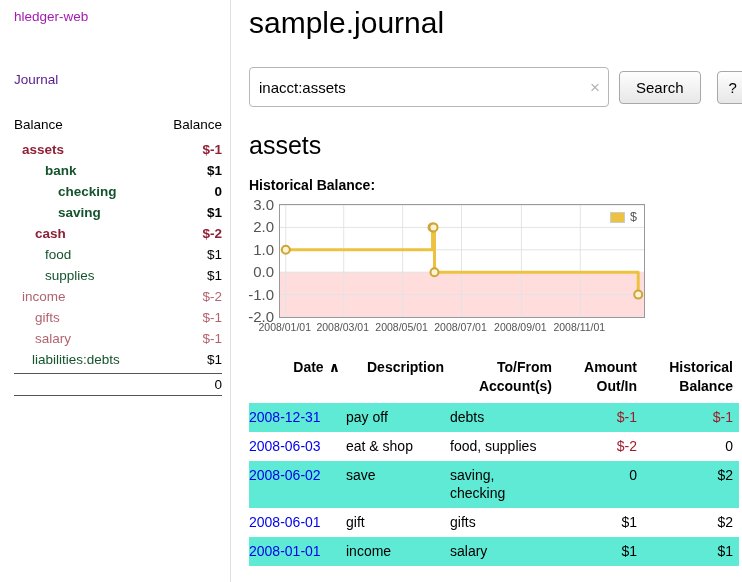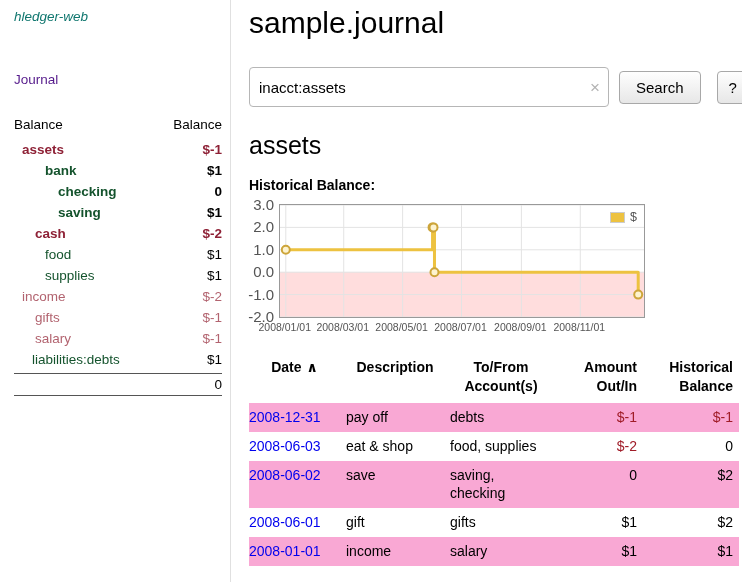--- a/index.html
+++ b/index.html
@@ -2,21 +2,21 @@
 <html><head>
 <meta charset="utf-8">
 <style>
   html,body{margin:0;padding:0;background:#fff;color:#000;
     font-family:"Liberation Sans","DejaVu Sans",sans-serif;}
   .app{display:flex;width:742px;height:582px;overflow:hidden;}
 
   
   .sidebar{width:231px;min-width:231px;box-sizing:border-box;
     border-right:1px solid #e0e0e0;padding:9px 0 0 14px;}
-  .brand{display:block;font-size:13.5px;color:#0f766e;text-decoration:none;font-style:italic;}
+  .brand{display:block;font-size:13.5px;color:#a21caf;text-decoration:none;}
   .journal-link{display:block;font-size:13.5px;color:#551A8B;text-decoration:none;margin-top:48px;}
   .acct-table{margin-top:28px;width:208px;font-size:13.5px;}
   .acct-head{display:flex;justify-content:space-between;padding:2px 0 7px 0;color:#000;}
   .acct-row{display:flex;justify-content:space-between;align-items:baseline;padding:3px 0;}
   .acct-name{text-decoration:none;}
   .acct-bal{text-align:right;}
   .b{font-weight:bold;}
   .tone-purple{color:#14532d;margin-left:10px;}
   .tone-neg{color:#8e2136;}
   .tone-rose{color:#b2636f;}
@@ -52,25 +52,25 @@
   .plot svg{position:absolute;left:0;top:0;}
   .legend{position:absolute;top:4px;right:4px;display:flex;align-items:center;gap:5px;
     font-size:12.5px;color:#545454;background:rgba(255,255,255,0.85);padding:1px 3px;}
   .swatch{display:inline-block;width:13px;height:9px;background:#edc240;border:1px solid #ccc;}
   .xaxis{position:relative;height:17px;margin-left:30px;width:364px;}
   .xaxis span{position:absolute;top:3px;transform:translateX(-50%);white-space:nowrap;
     font-size:10.5px;color:#545454;}
 
   
   table.txns{margin-top:21px;border-collapse:collapse;font-size:14px;width:490px;table-layout:fixed;}
-  .txns th{font-weight:bold;text-align:center;vertical-align:top;padding:2px 6px 7px 0;line-height:1.35;}
+  .txns th{font-weight:bold;text-align:right;vertical-align:top;padding:2px 6px 7px 0;line-height:1.35;}
   .txns th.r{text-align:right;}
   .txns td{padding:5px 6px 5px 0;vertical-align:top;line-height:1.35;}
   .txns td.r{text-align:right;}
-  tr.green{background:#f9a8d4;}
+  tr.green{background:#5eead4;}
   a.date{color:#0000EE;text-decoration:none;}
   .neg{color:#a01c28;}
   .sort{font-weight:bold;font-size:14px;margin-left:5px;}
 </style>
 </head>
 <body>
 
 <div class="app">
 
   <aside class="sidebar">

